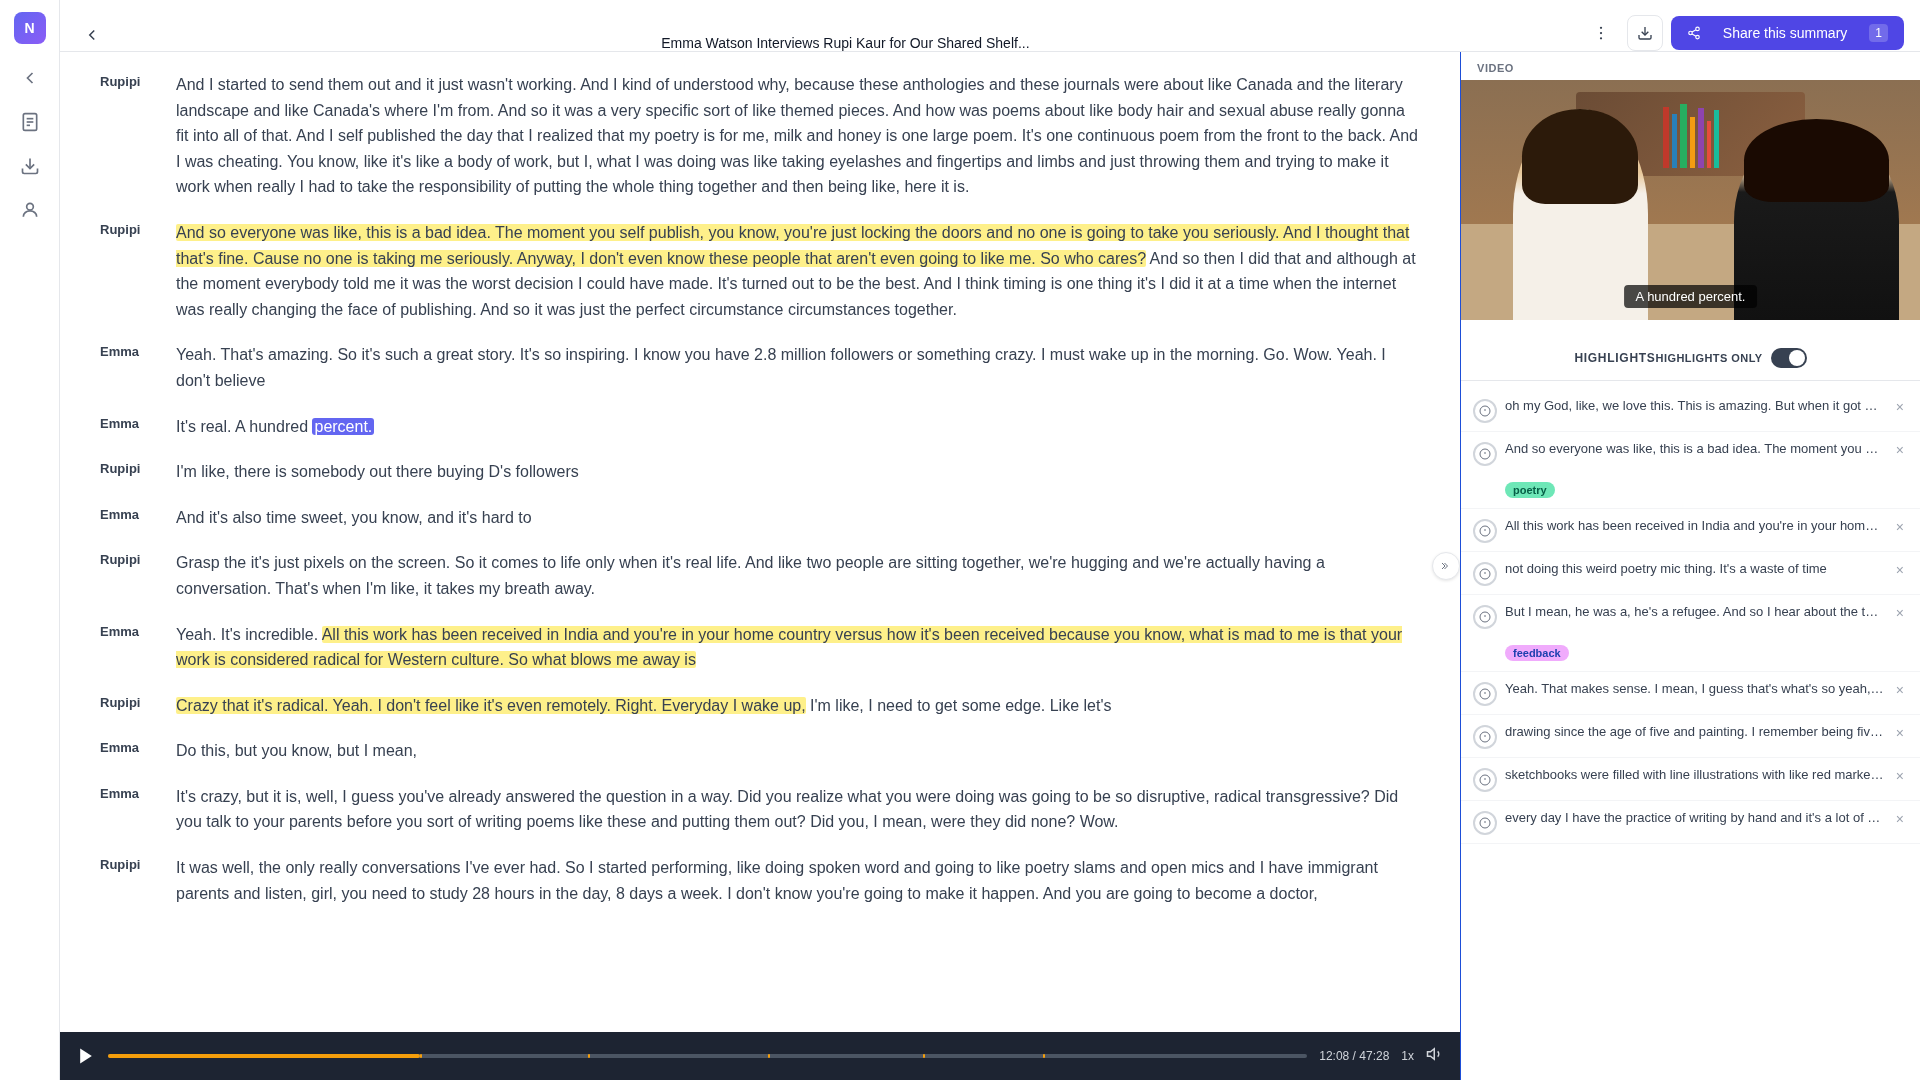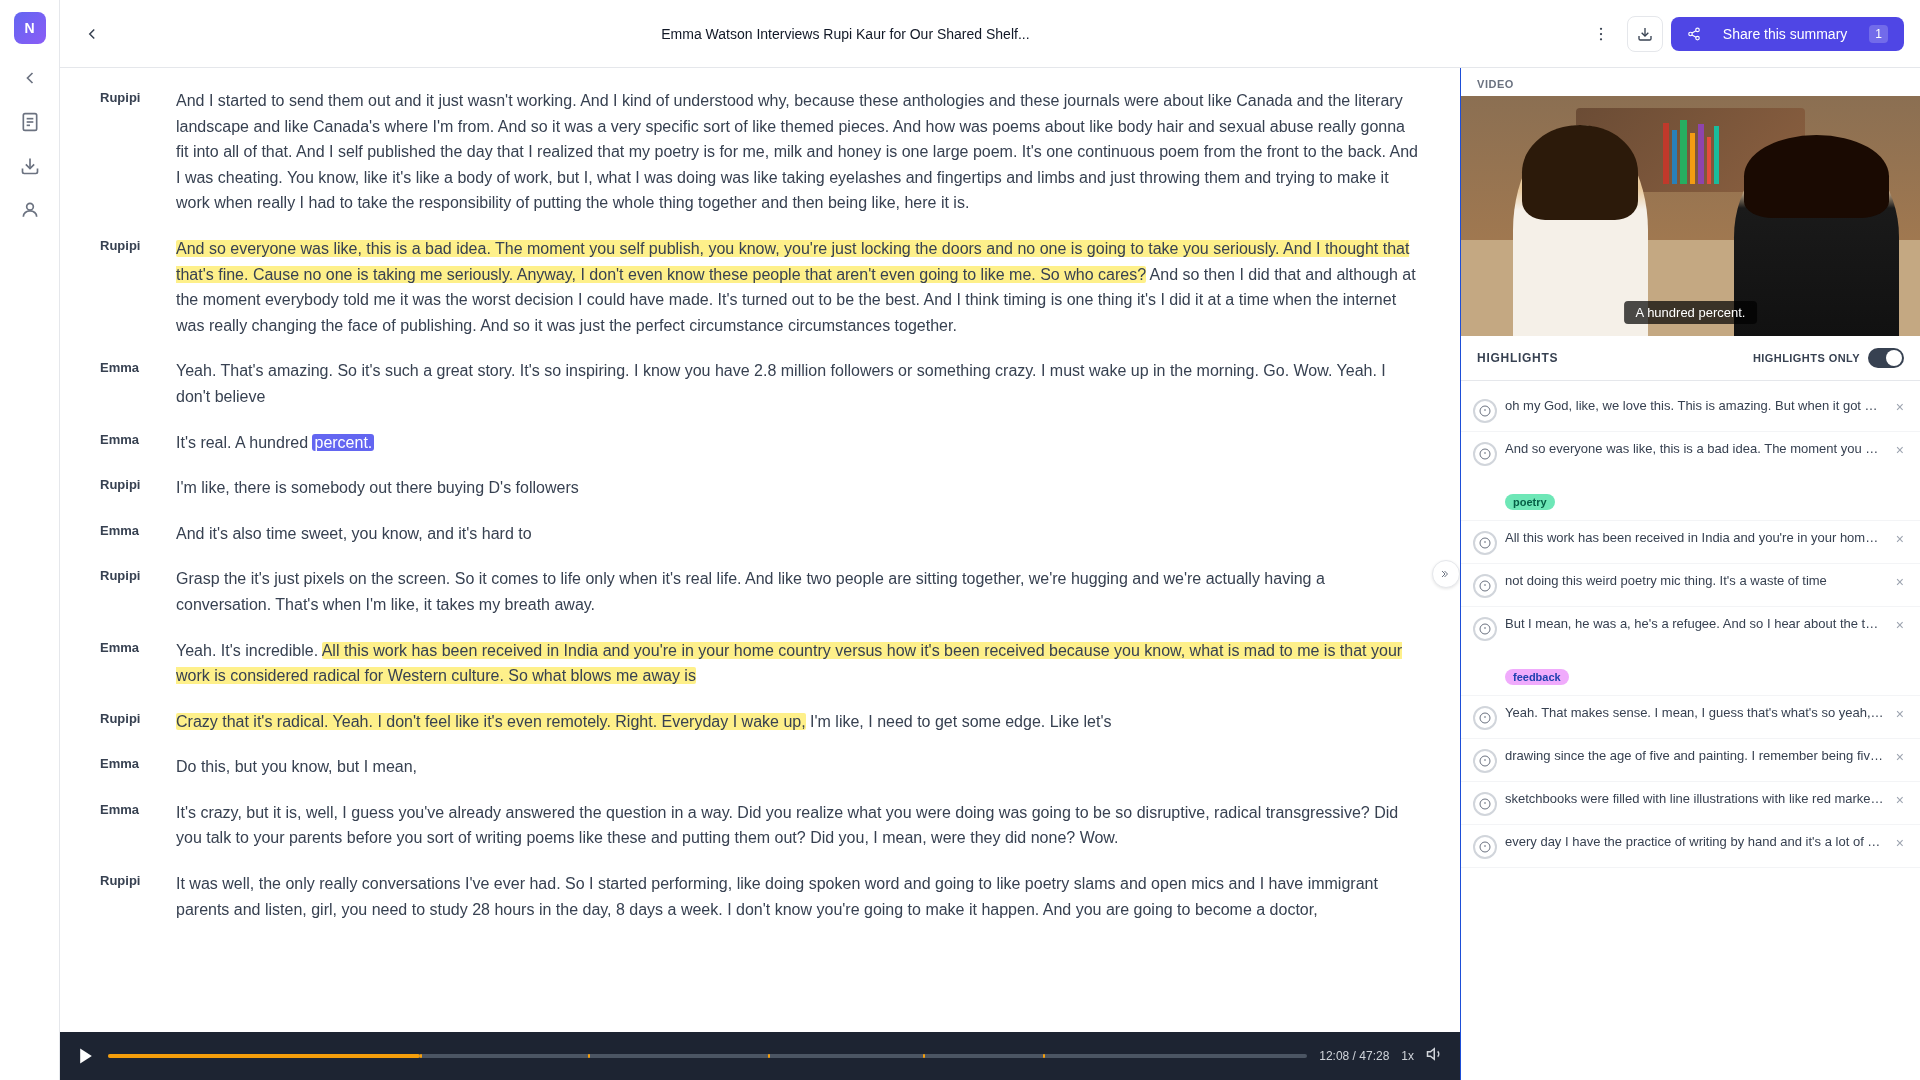--- a/index.html
+++ b/index.html
@@ -37,24 +37,24 @@
     
     .main-wrapper {
       flex: 1;
       display: flex;
       flex-direction: column;
       min-width: 0;
     }
 
     
     .header {
-      height: 68px;
+      height: 52px;
       border-bottom: 1px solid #e5e7eb;
       display: flex;
-      align-items: center;
+      align-items: flex-end;
       padding: 0 16px;
       gap: 12px;
       flex-shrink: 0;
     }
     .header-back {
       width: 32px; height: 32px;
       border-radius: 6px;
       display: flex; align-items: center; justify-content: center;
       cursor: pointer;
       color: #374151;
@@ -196,23 +196,24 @@
       font-size: 13px;
       padding: 4px 12px;
       border-radius: 4px;
       white-space: nowrap;
     }
 
     
     .highlights-header {
       display: flex;
       align-items: center;
-      justify-content: space-between;
+      justify-content: center;
       padding: 12px 16px;
       border-bottom: 1px solid #e5e7eb;
+      margin-top: 16px;
     }
     .highlights-title {
       font-size: 12px;
       font-weight: 700;
       color: #374151;
       letter-spacing: 0.06em;
       text-transform: uppercase;
     }
     .highlights-only-label {
       font-size: 11px;
@@ -292,21 +293,21 @@
       font-size: 14px;
       flex-shrink: 0;
       padding: 2px 4px;
     }
     .highlight-tag {
       display: inline-block;
       padding: 2px 8px;
       border-radius: 12px;
       font-size: 11px;
       font-weight: 600;
-      margin-top: 16px;
+      margin-top: 4px;
       text-align: center;
     }
     .tag-poetry {
       background: #6ee7b7;
       color: #065f46;
     }
     .tag-feedback {
       background: #f0abfc;
       color: #1e40af;
     }

